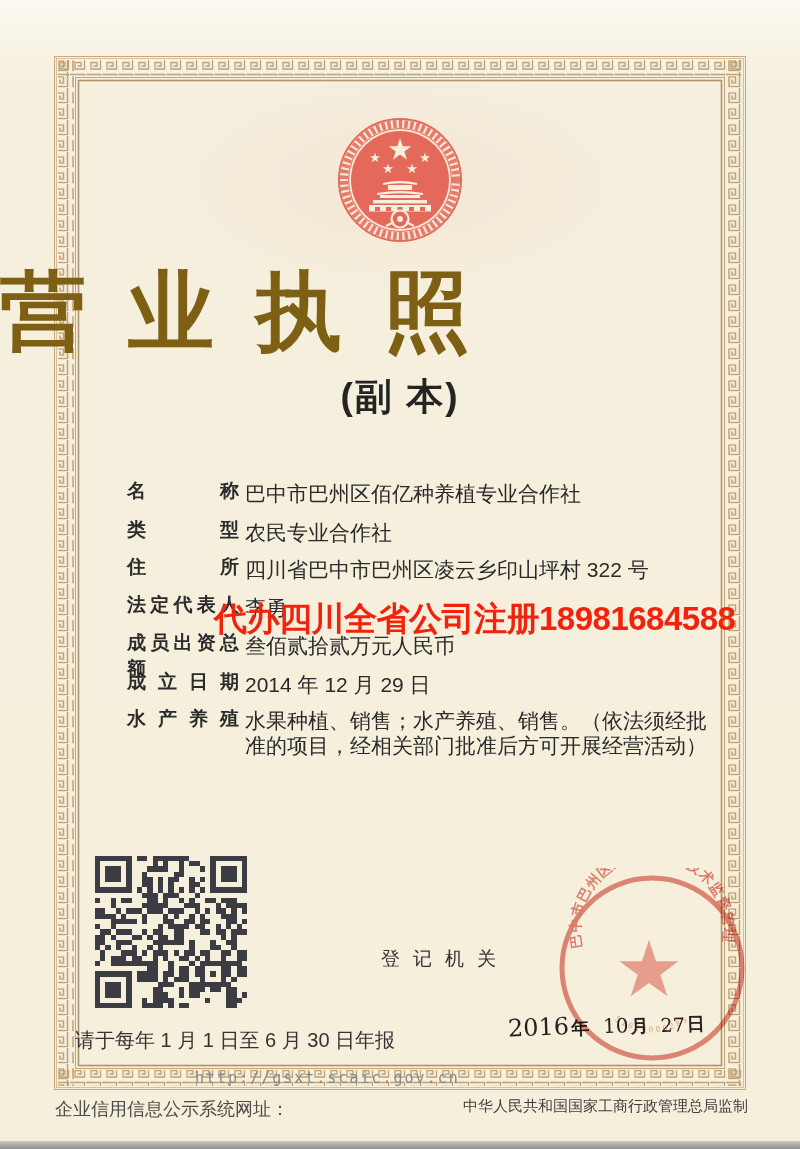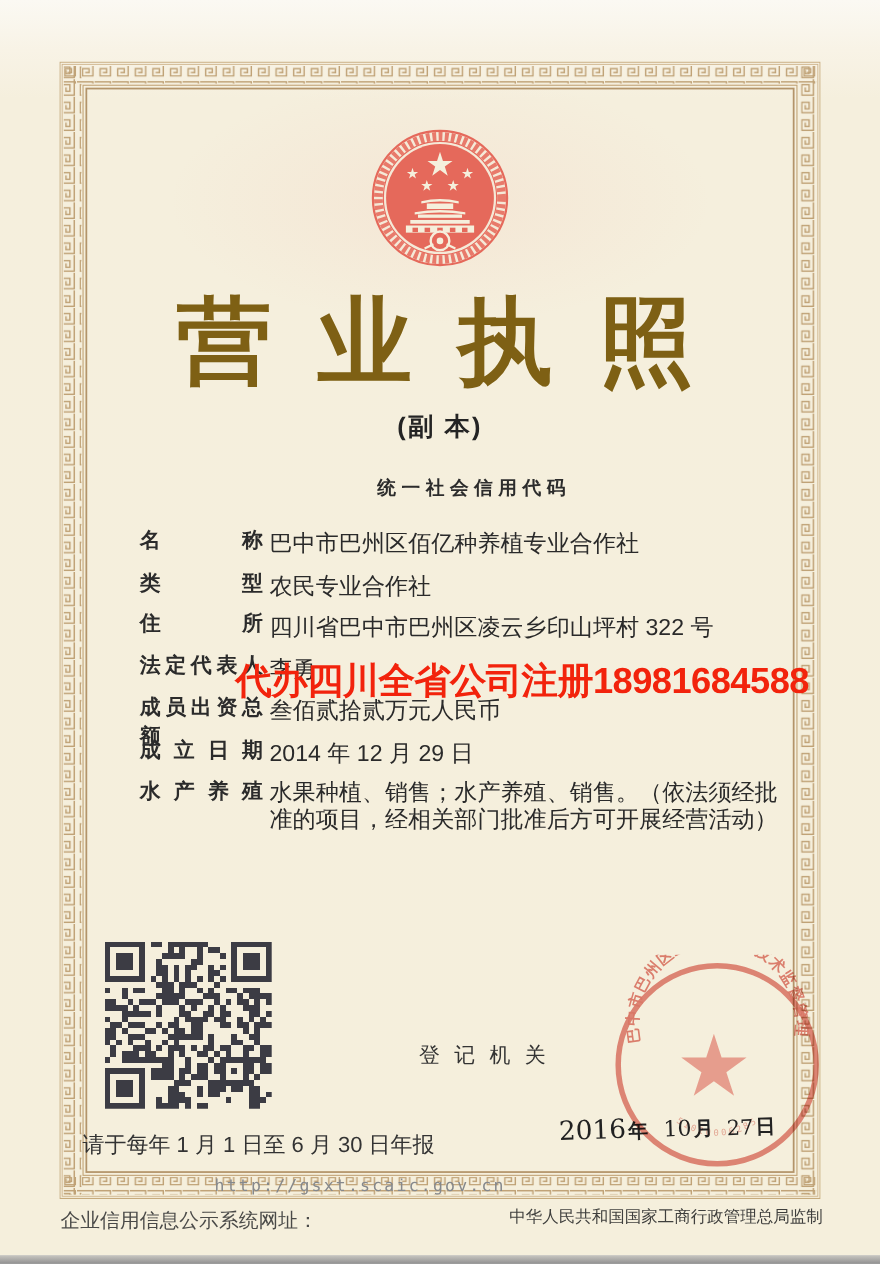--- a/index.html
+++ b/index.html
@@ -8,23 +8,23 @@
   .paper{position:absolute;left:0;right:0;top:0;bottom:8px;
     background:
       radial-gradient(closest-side at 50% 16%, rgba(240,150,140,0.10), rgba(240,150,140,0) 62%),
       linear-gradient(180deg,#fbf9f3 0px,#f8f3e6 45px,#f5efdd 90px,#f5efdc 100%);}
   .bottom-strip{position:absolute;left:0;right:0;bottom:0;height:8px;
     background:linear-gradient(180deg,#c9c7c2,#8f8f8f);}
   .abs{position:absolute;}
   
   .frame{left:54px;top:56px;}
   
-  .title{left:0;width:800px;top:264px;text-align:center;font-size:86px;line-height:1.1;
+  .title{left:0;width:800px;top:264px;font-size:86px;line-height:1.1;
     font-weight:700;color:#7e6014;letter-spacing:9px;white-space:nowrap;}
-  .subtitle{left:0;width:800px;top:372px;text-align:center;font-size:23px;font-weight:600;
+  .subtitle{left:0;width:800px;top:372px;text-align:center;font-size:37px;font-weight:600;
     color:#242424;letter-spacing:2px;}
   
   .cc-label{left:343px;top:432px;font-size:17px;font-weight:700;letter-spacing:5px;color:#2c2c2c;}
   .cc-value{left:529px;top:429px;font-size:20px;letter-spacing:0.5px;color:#1f1f1f;
     font-family:"DejaVu Serif",serif;}
   
   .frow{left:127px;width:600px;}
   .flabel{position:absolute;left:0;top:0;width:112px;font-size:19px;font-weight:600;color:#2b2b2b;
     text-align:justify;text-align-last:justify;}
   .fvalue{position:absolute;left:118px;top:2px;font-size:21px;color:#2a2a2a;white-space:nowrap;}
@@ -109,21 +109,20 @@
 
       <circle cx="0" cy="41" r="8.5" fill="#e5695b" stroke="#f5efdc" stroke-width="2.2"></circle>
       <circle cx="0" cy="41" r="3" fill="#f5efdc"></circle>
       <path d="M-14,48 L-6,44 M14,48 L6,44" stroke="#f5efdc" stroke-width="2" fill="none"></path>
     </g>
   </svg>
 
   <div class="abs title">营 业 执 照</div>
   <div class="abs subtitle">(副 本)</div>
 
-  <div class="abs cc-label">统一社会信用代码</div>
 
   <div class="abs frow" style="top:478px;">
     <span class="flabel">名称</span>
     <span class="fvalue">巴中市巴州区佰亿种养植专业合作社</span>
   </div>
   <div class="abs frow" style="top:517px;">
     <span class="flabel">类型</span>
     <span class="fvalue">农民专业合作社</span>
   </div>
   <div class="abs frow" style="top:554px;">

